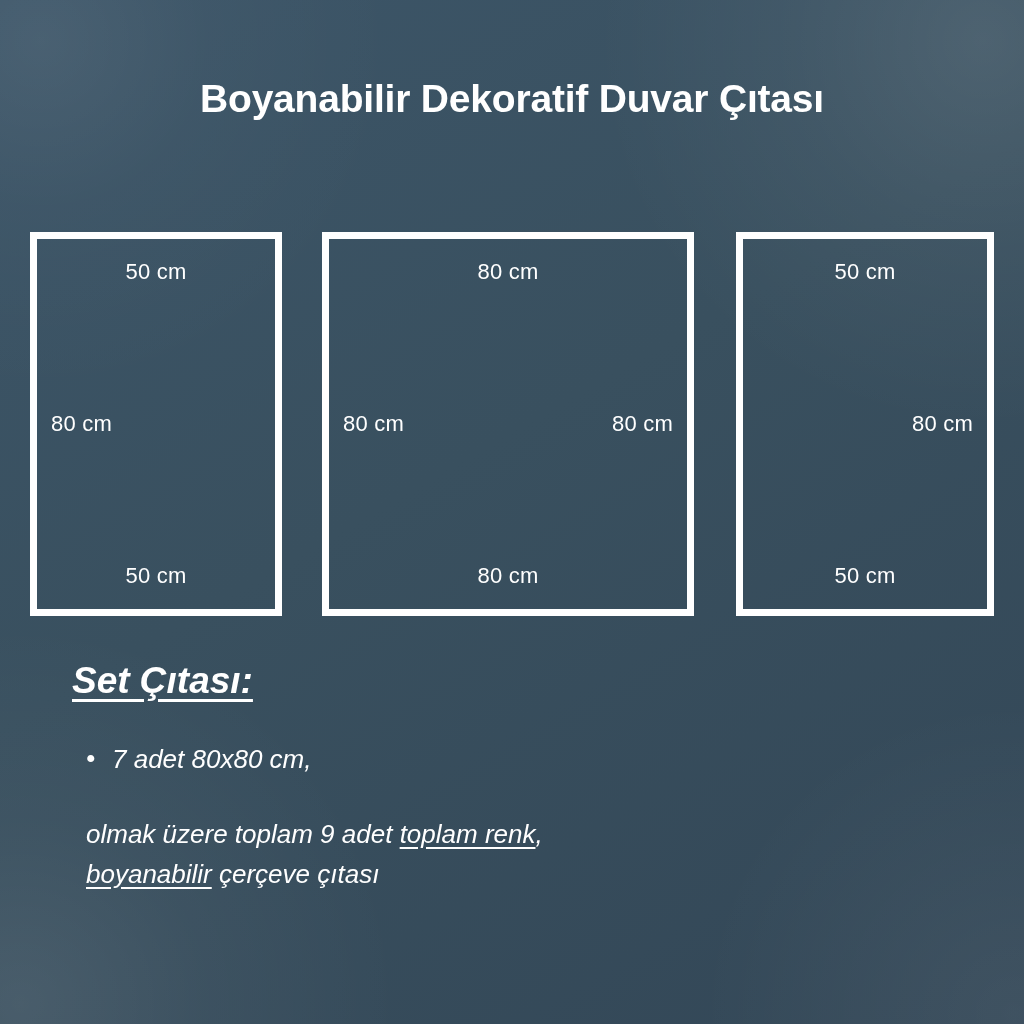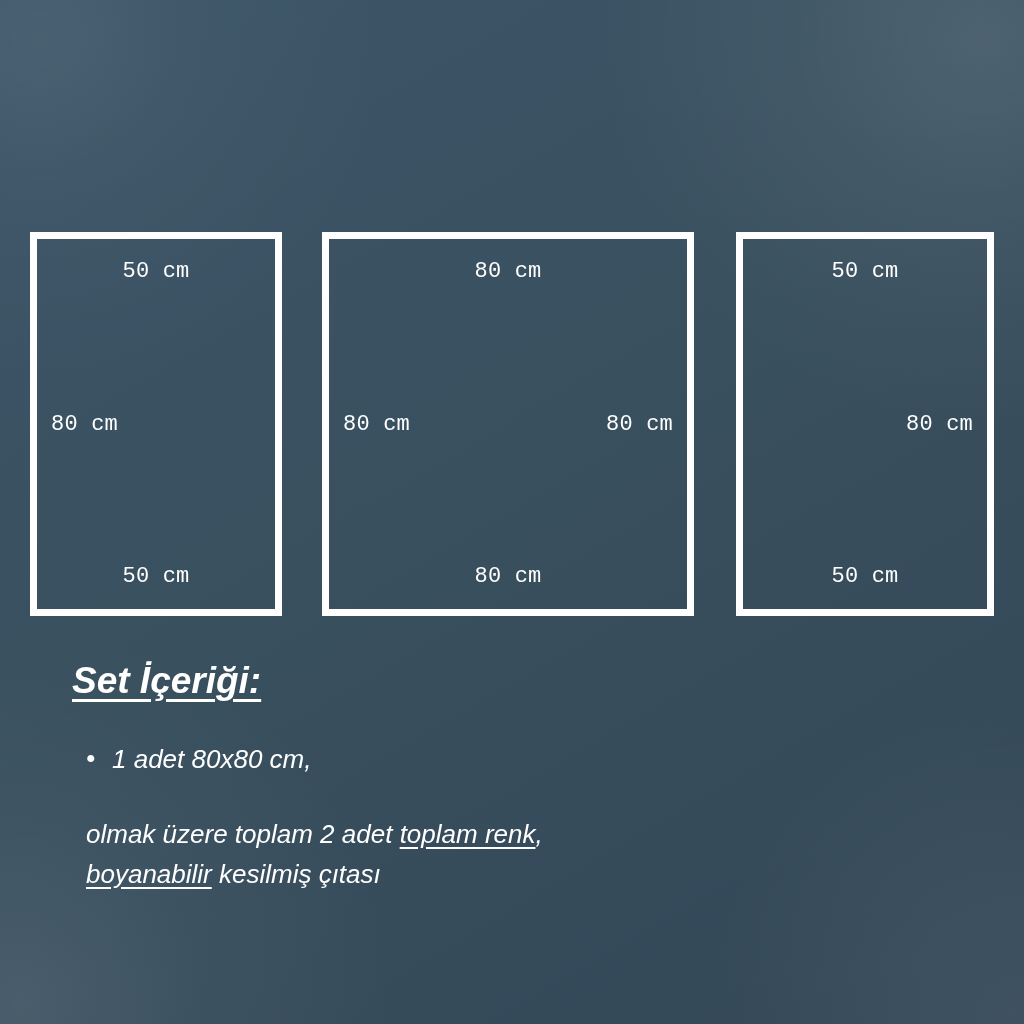--- a/index.html
+++ b/index.html
@@ -42,21 +42,20 @@
   }
   .title .line { display: block; }
 
   
   .frames {
     position: absolute;
     top: 232px;
     left: 30px;
     width: 964px;
     height: 384px;
-    font-family: Liberation Mono, monospace;
   }
   .frame {
     position: absolute;
     border: 7px solid #ffffff;
     box-sizing: border-box;
     top: 0;
     height: 384px;
   }
   .frame-a { left: 0px;   width: 252px; }
   .frame-b { left: 292px; width: 372px; }
@@ -125,20 +124,21 @@
     margin: 0 0 0 14px;
   }
   .u { text-decoration: underline; text-underline-offset: 4px; }
 </style>
 </head>
 <body>
 
 <div class="canvas">
 
   <div class="title">
+    <span class="line">Boyanabilir Dekoratif Duvar Çıtası</span>
   </div>
 
   <div class="frames">
 
     <div class="frame frame-a">
       <span class="dim dim-top">50 cm</span>
       <span class="dim dim-left">80 cm</span>
       <span class="dim dim-bottom">50 cm</span>
     </div>
 
@@ -151,23 +151,23 @@
 
     <div class="frame frame-c">
       <span class="dim dim-top">50 cm</span>
       <span class="dim dim-right">80 cm</span>
       <span class="dim dim-bottom">50 cm</span>
     </div>
 
   </div>
 
   <div class="content">
-    <div class="set-heading">Set İçeriği:</div>
+    <div class="set-heading">Set Çıtası:</div>
     <ul class="bullets">
-      <li>1 adet 80x80 cm,</li>
+      <li>7 adet 80x80 cm,</li>
     </ul>
     <div class="footer">
-      <span>olmak üzere toplam 2 adet </span><span class="u">toplam renk</span><span>,</span><br>
-      <span class="u">boyanabilir</span><span> kesilmiş çıtası</span>
+      <span>olmak üzere toplam 9 adet </span><span class="u">toplam renk</span><span>,</span><br>
+      <span class="u">boyanabilir</span><span> çerçeve çıtası</span>
     </div>
   </div>
 
 </div>
 
 </body></html>

